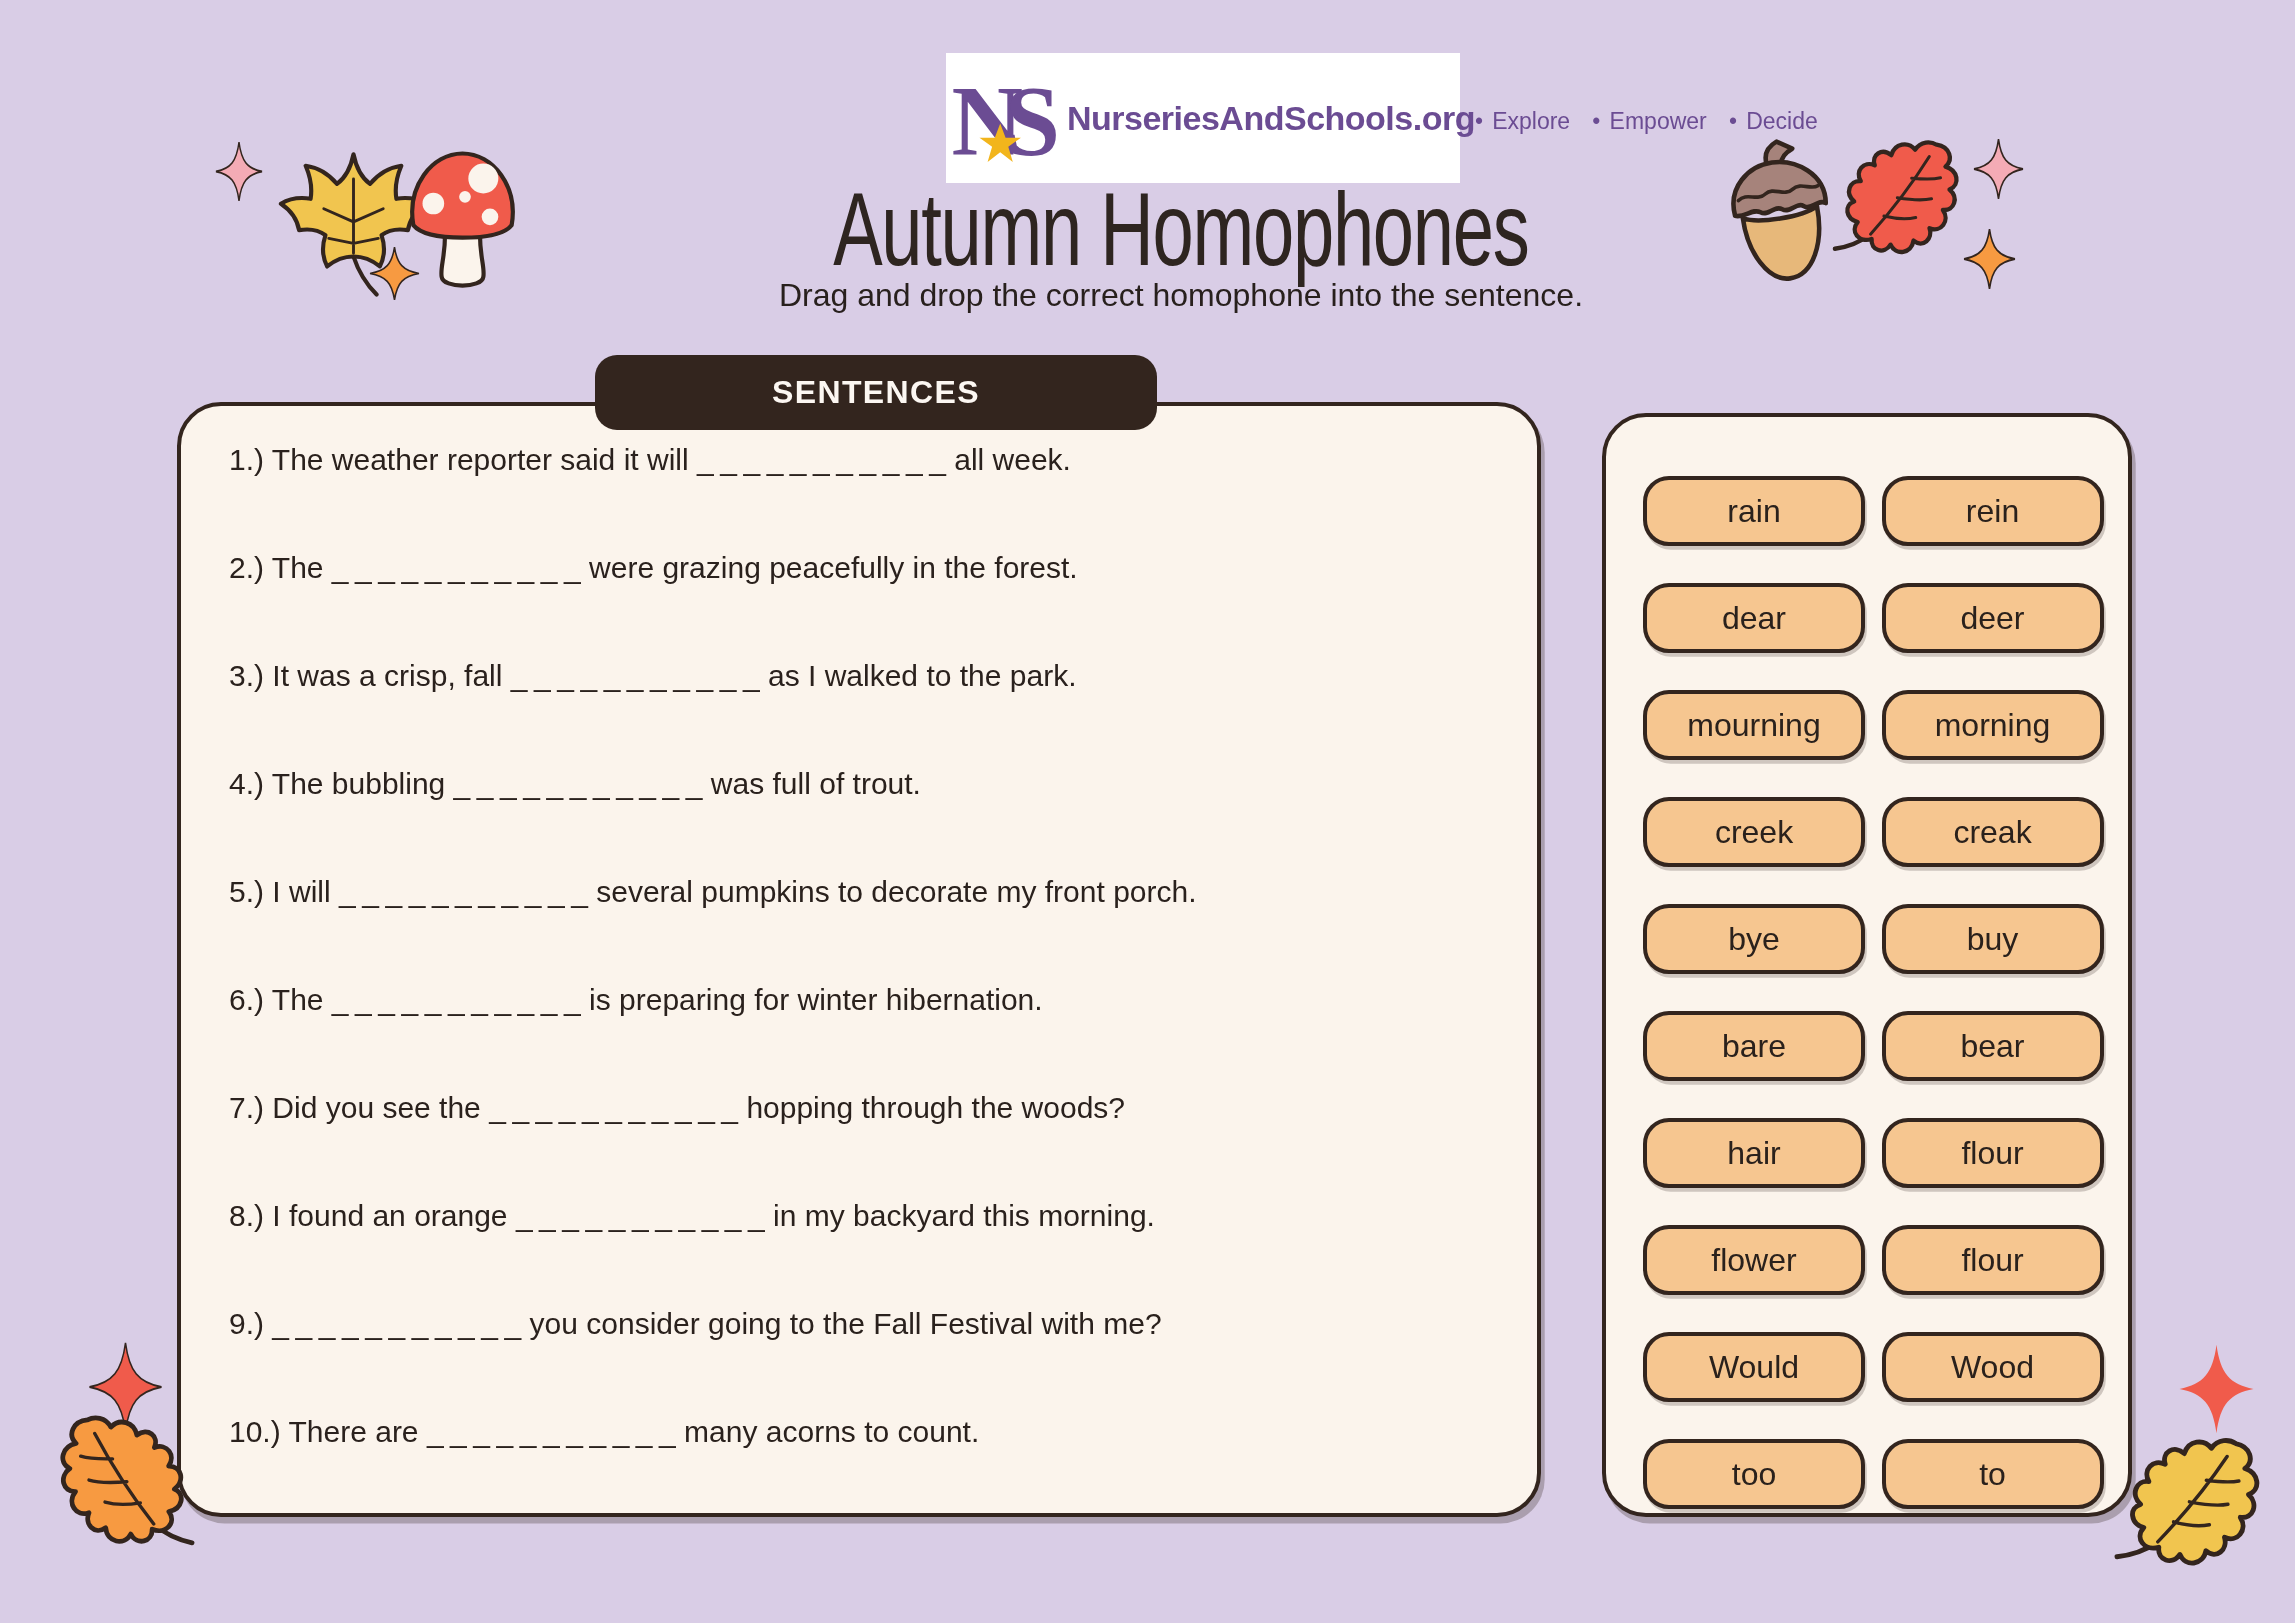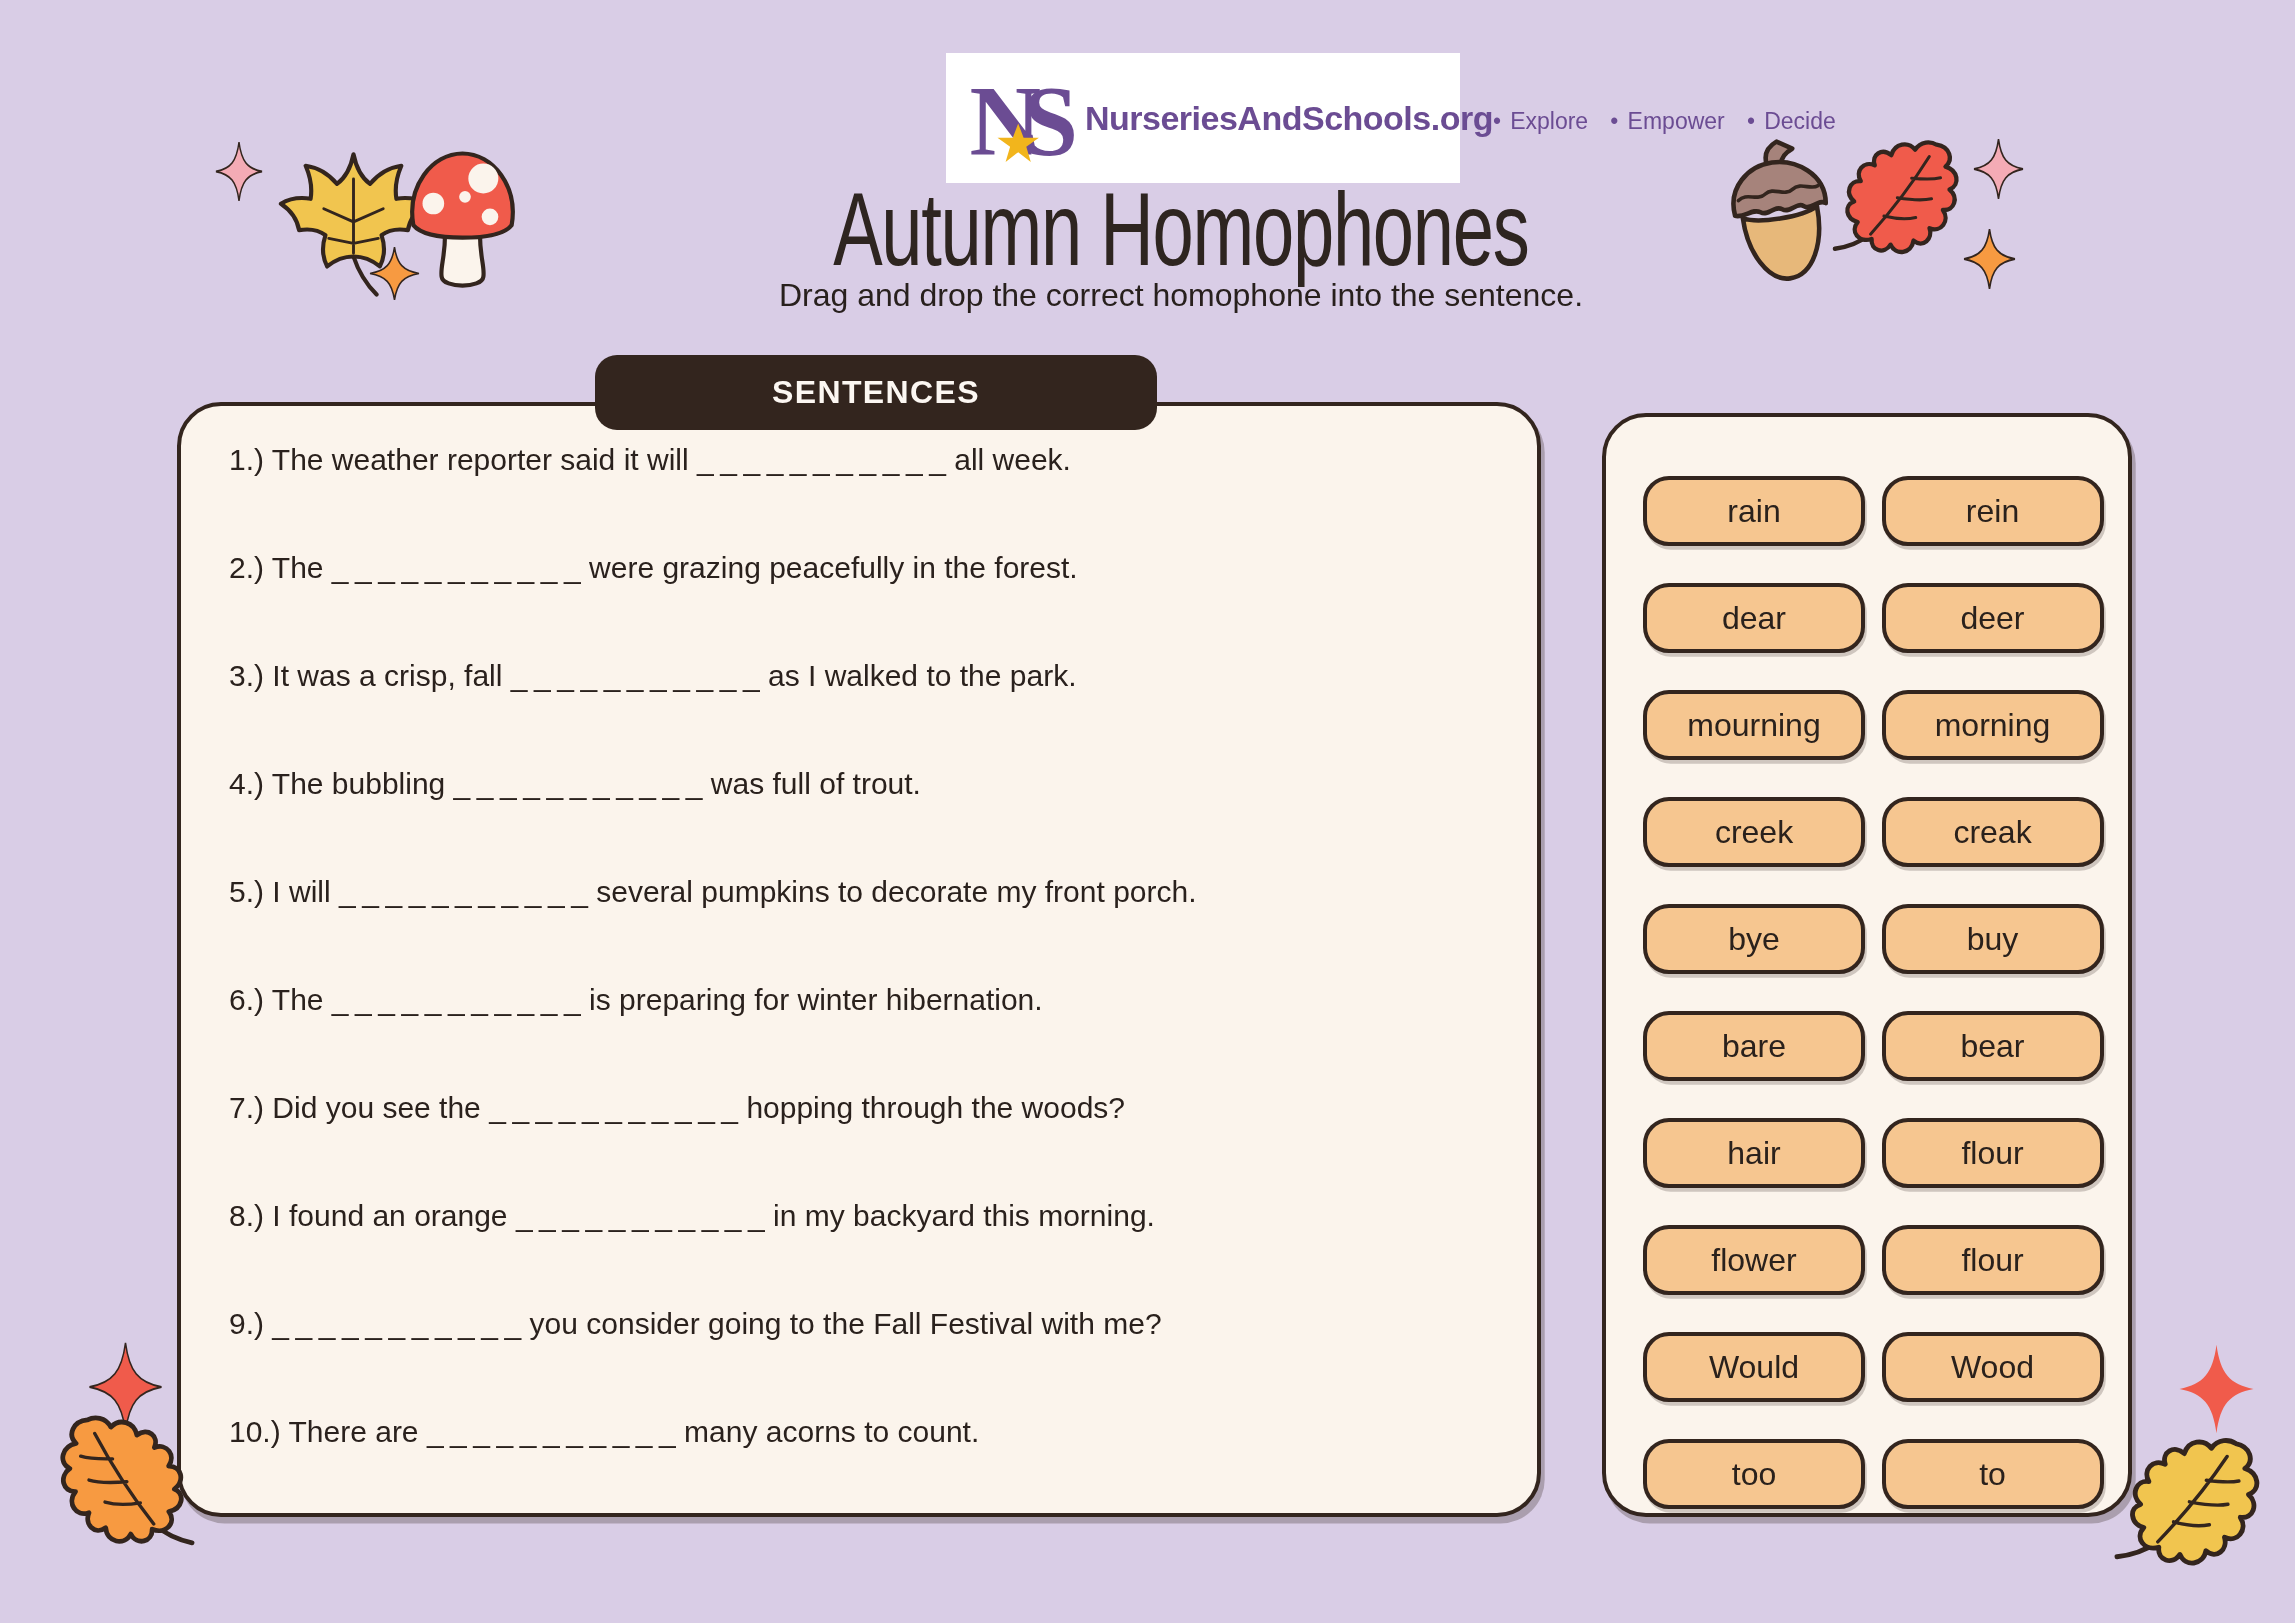--- a/index.html
+++ b/index.html
@@ -8,21 +8,21 @@
     --star-gold:#F2B51C; --red:#F05B4B; --yellow:#F1C54F; --orange:#F79A41;
     --pink:#F4ABB5; --acorn-cap:#A6837B; --acorn-body:#E7B87A; --cream:#FBF4EC;
   }
   *{margin:0;padding:0;box-sizing:border-box;}
   html,body{background:var(--bg);}
   .canvas{position:relative;width:2296px;height:1624px;background:var(--bg);
     overflow:hidden;font-family:"Liberation Sans",sans-serif;color:var(--text);}
 
   
   .logo-box{position:absolute;left:946px;top:53px;width:514px;height:130px;
-    background:#ffffff;display:flex;align-items:center;padding:0 20px;gap:11px;z-index:2;}
+    background:#ffffff;display:flex;align-items:center;padding:0 2px;gap:11px;z-index:2;}
   .logo-mark{flex:0 0 auto;width:108px;height:112px;}
   .logo-text{display:flex;flex-direction:row;justify-content:center;}
   .logo-site{font-size:34px;font-weight:bold;color:var(--brand-purple);letter-spacing:-0.5px;}
   .logo-tagline{margin-top:7.3px;font-size:23px;color:var(--brand-purple);display:flex;gap:9.2px;align-items:center;}
   .logo-tagline .dot{font-size:23px;line-height:1;}
   .logo-tagline .word{margin-right:13px;}
 
   .title-wrap{position:absolute;left:0;top:178px;width:2362px;text-align:center;z-index:2;}
   .title{display:inline-block;font-size:103px;line-height:1.0;font-weight:500;
     color:#2E2520;transform:scaleX(0.72);transform-origin:center;letter-spacing:-1.8px;}

